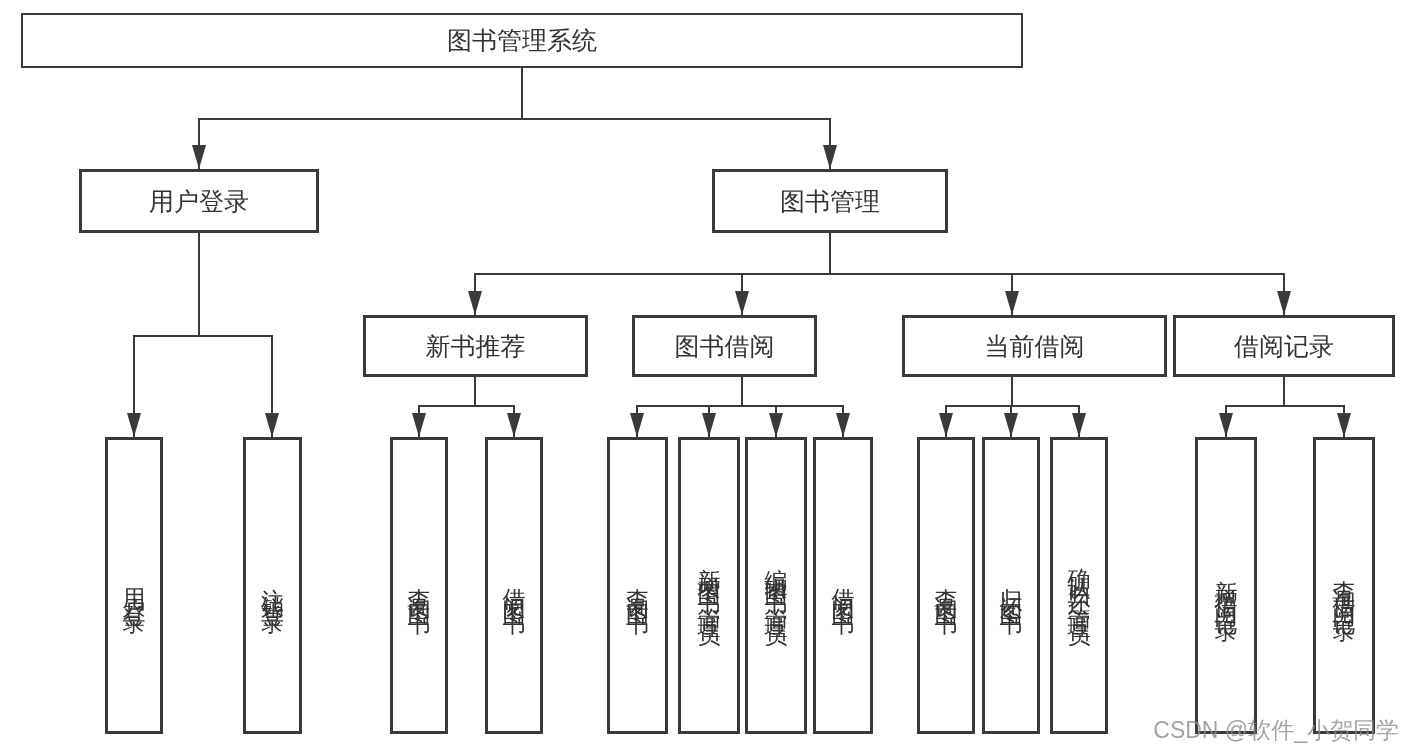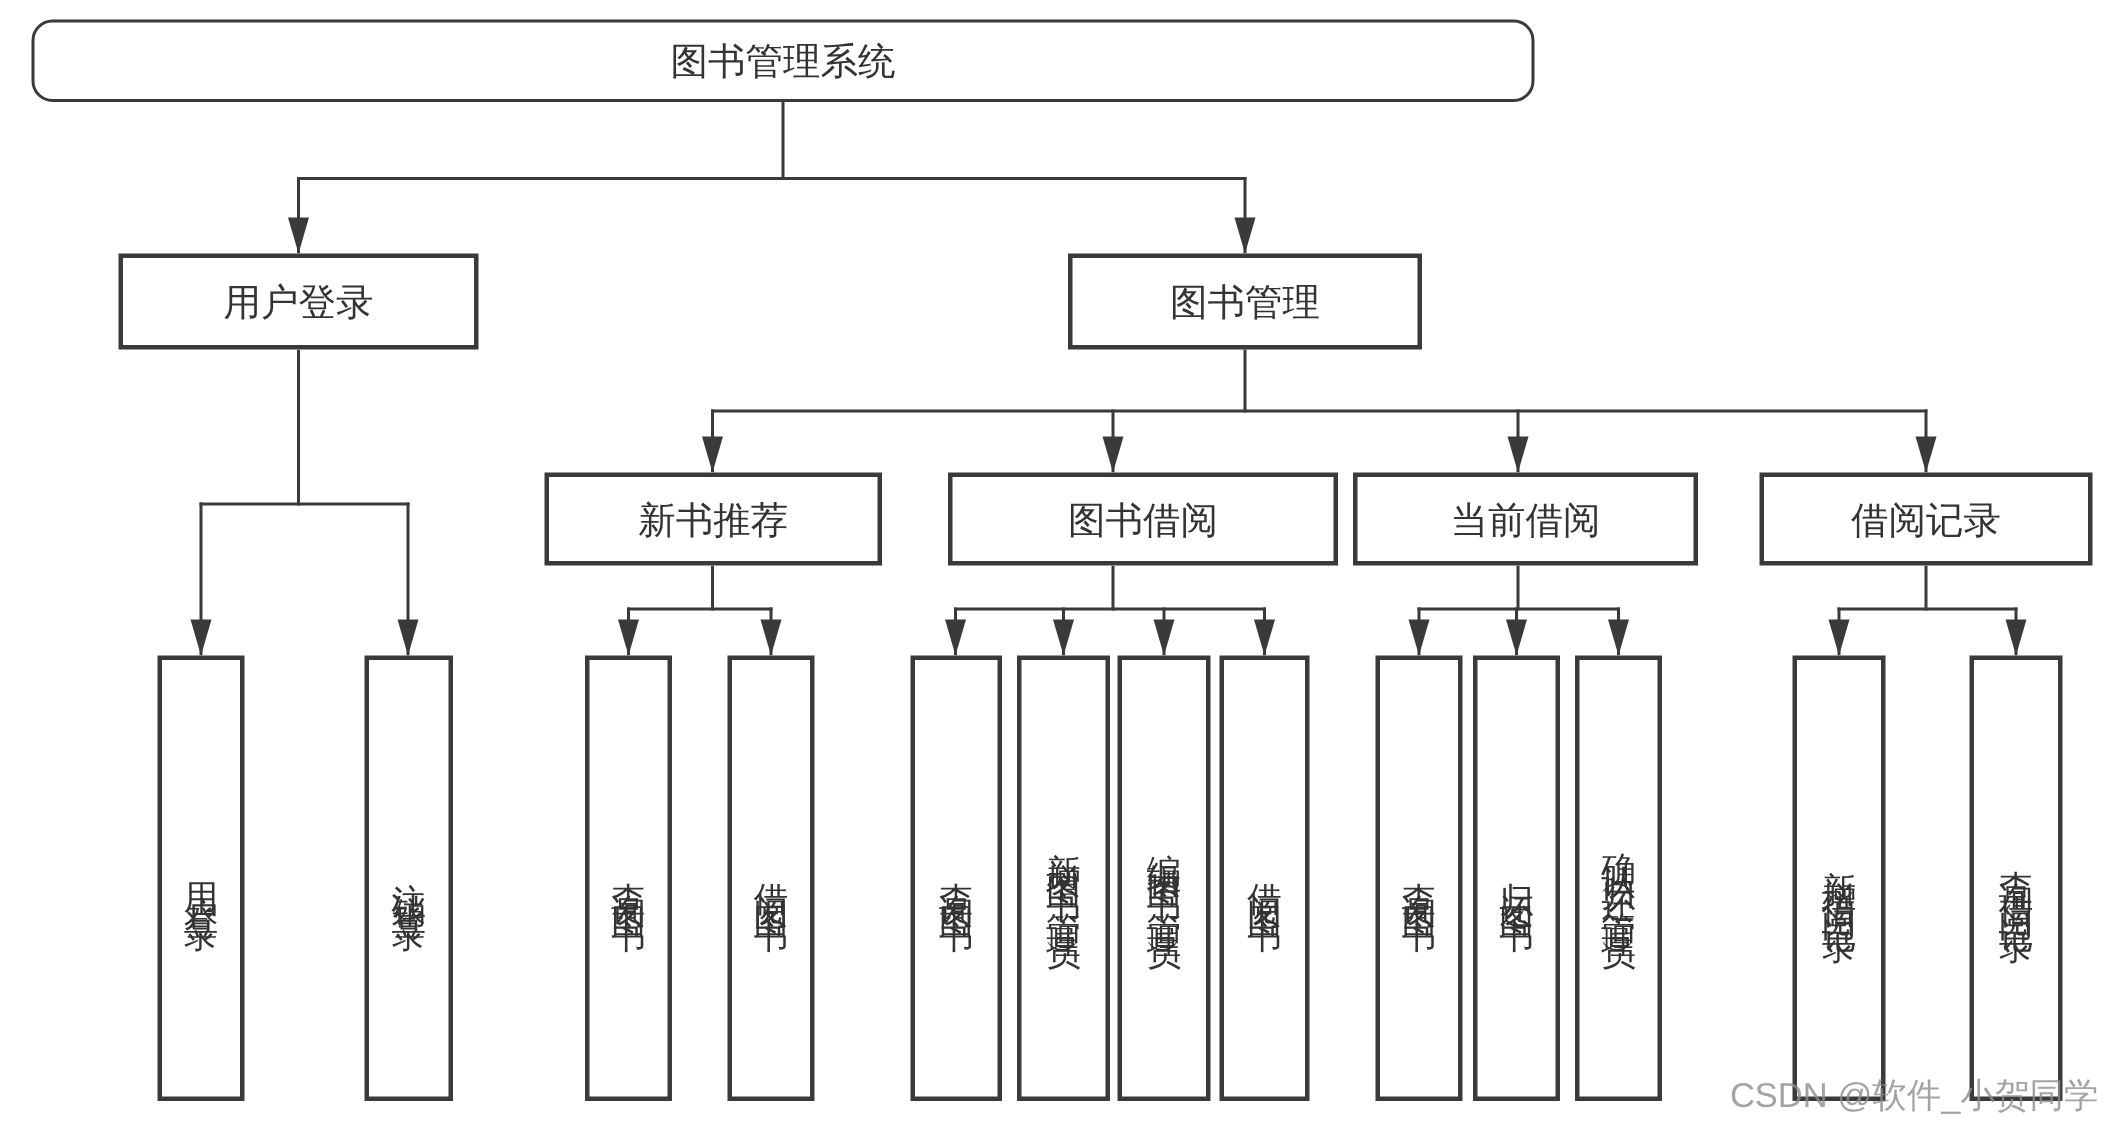--- a/index.html
+++ b/index.html
@@ -16,21 +16,21 @@
     background:#ffffff;
     border:3px solid #3a3a3a;
     color:#333333;
     display:flex;
     align-items:center;
     justify-content:center;
     font-size:25px;
     z-index:2;
     text-align:center;
   }
-  .root-box{border-width:2px;border-radius:14px;}
+  .root-box{border-width:2px;}
   .leaf{
     writing-mode:vertical-rl;
     text-orientation:mixed;
     font-size:23px;
     letter-spacing:8px;
     line-height:1;
   }
   .vl,.hl{position:absolute;background:#3a3a3a;z-index:1;}
   .vl{width:2px;}
   .hl{height:2px;}
@@ -55,22 +55,22 @@
 <body>
 
 <div id="canvas">
 
   <div class="box root-box" style="left:21px;top:13px;width:1002px;height:55px;">图书管理系统</div>
 
   <div class="box" style="left:79px;top:169px;width:240px;height:64px;">用户登录</div>
   <div class="box" style="left:363px;top:315px;width:225px;height:62px;">新书推荐</div>
 
   <div class="box" style="left:712px;top:169px;width:236px;height:64px;">图书管理</div>
-  <div class="box" style="left:632px;top:315px;width:260px;height:62px;">图书借阅</div>
-  <div class="box" style="left:902px;top:315px;width:230px;height:62px;">当前借阅</div>
+  <div class="box" style="left:632px;top:315px;width:185px;height:62px;">图书借阅</div>
+  <div class="box" style="left:902px;top:315px;width:265px;height:62px;">当前借阅</div>
   <div class="box" style="left:1173px;top:315px;width:222px;height:62px;">借阅记录</div>
 
   <div class="box leaf" style="left:105px;top:437px;width:58px;height:297px;">用户登录</div>
   <div class="box leaf" style="left:243px;top:437px;width:59px;height:297px;">注销登录</div>
 
   <div class="box leaf" style="left:390px;top:437px;width:58px;height:297px;">查询图书</div>
   <div class="box leaf" style="left:485px;top:437px;width:58px;height:297px;">借阅图书</div>
 
   <div class="box leaf" style="left:607px;top:437px;width:61px;height:297px;">查询图书</div>
   <div class="box leaf" style="left:678px;top:437px;width:62px;height:297px;">新增图书（管理员）</div>

